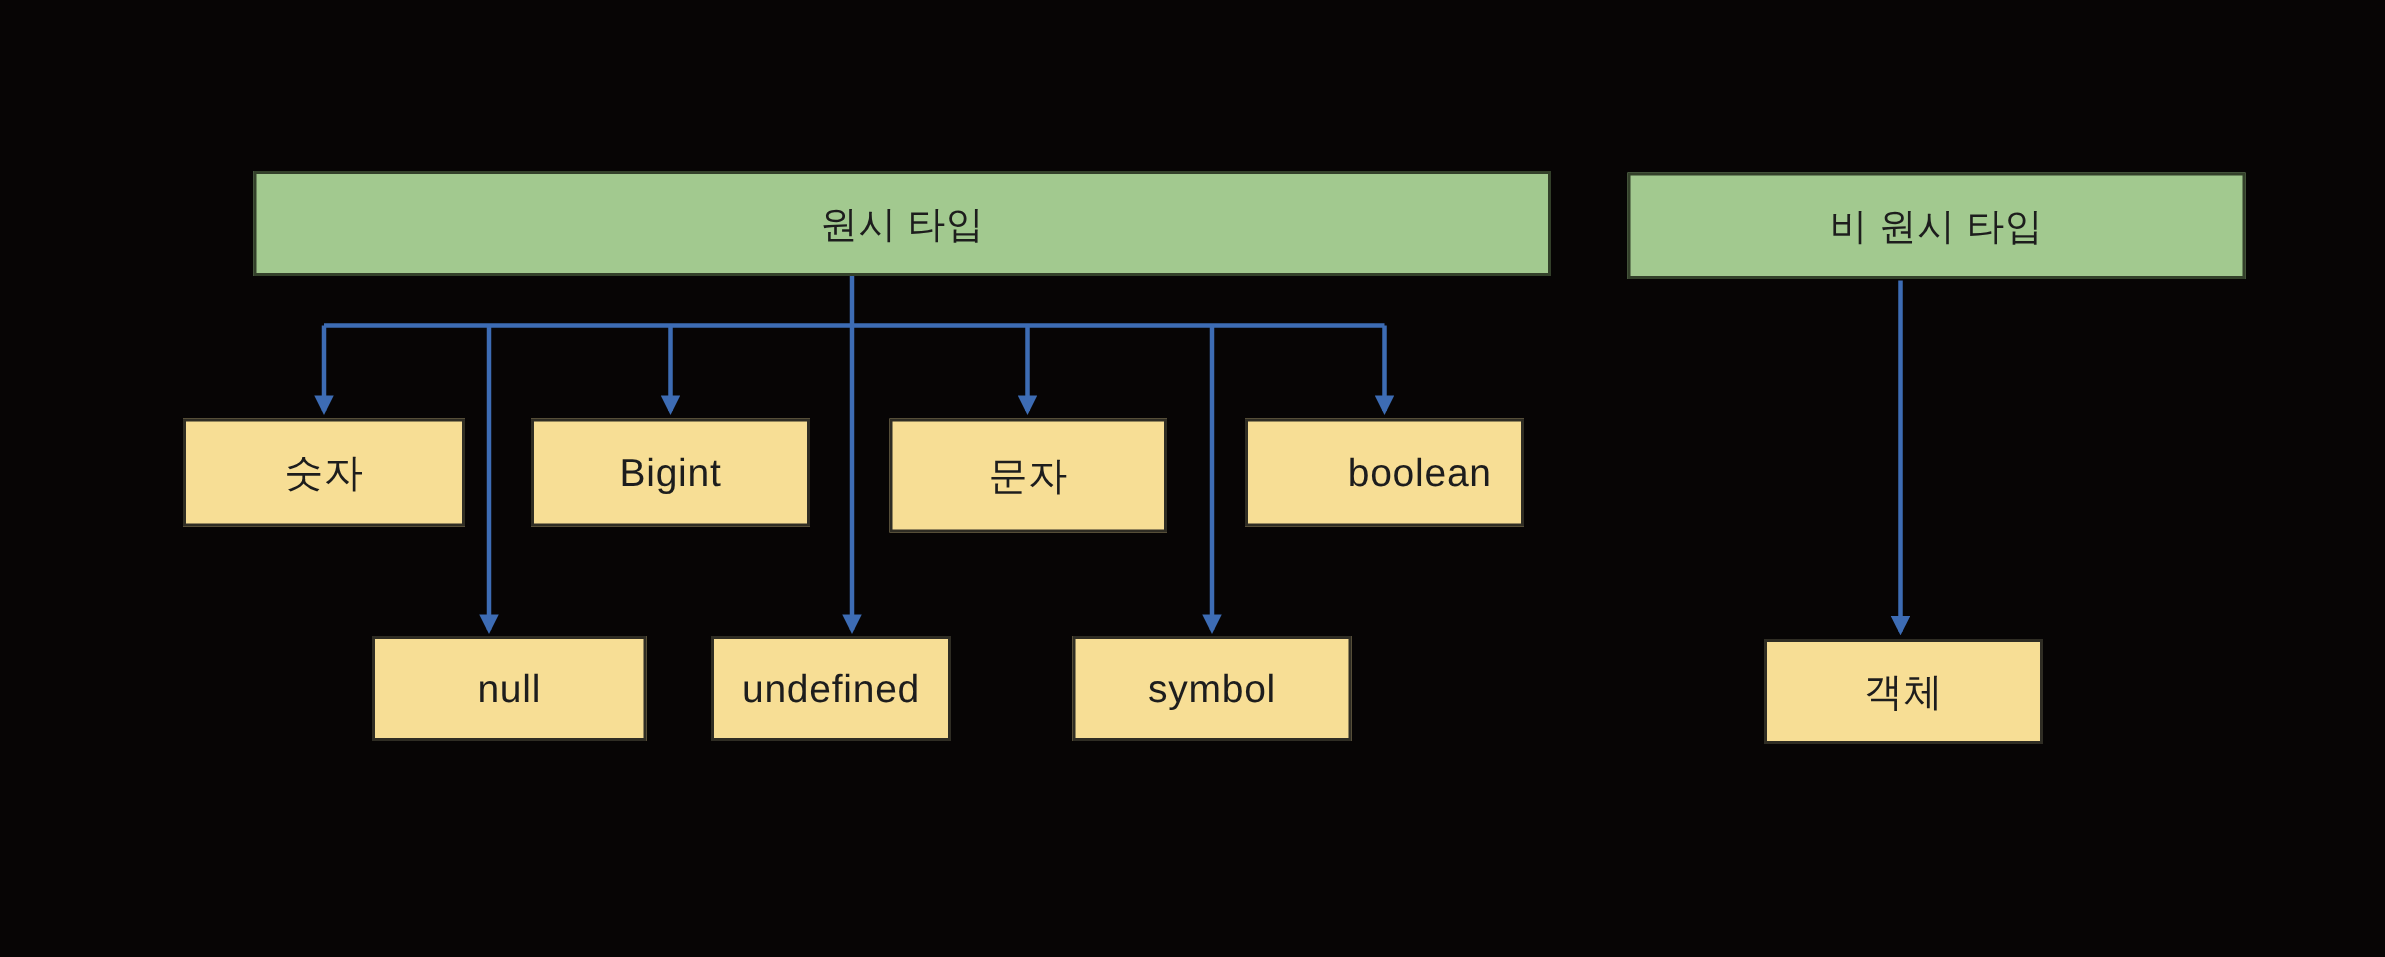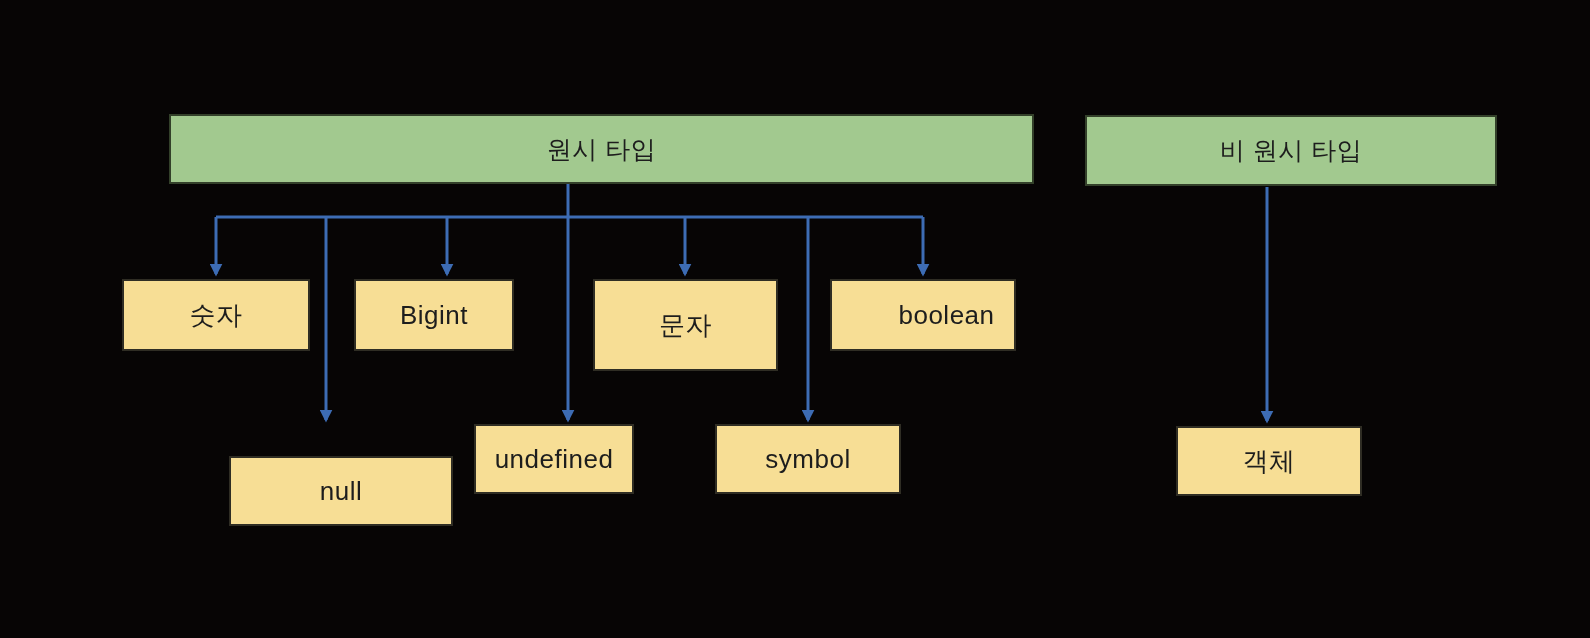--- a/index.html
+++ b/index.html
@@ -36,25 +36,25 @@
   .leaf{
     background:var(--yellow-fill);
     border:2px solid var(--yellow-border);
     font-size:26px;
   }
   
   .n-primitive      {left:169px; top:114px; width:865px; height:70px;}
   .n-non-primitive  {left:1061px;top:115px; width:412px; height:71px;margin-left:24px;}
   
   .n-number   {left:122px; top:279px; width:188px; height:72px;}
-  .n-bigint   {left:354px; top:279px; width:160px; height:72px;}
-  .n-string   {left:593px; top:279px; width:185px; height:92px;}
+  .n-bigint   {left:354px; top:279px; width:186px; height:72px;}
+  .n-string   {left:593px; top:279px; width:185px; height:76px;}
   .n-boolean  {left:830px; top:279px; width:186px; height:72px;padding-left:47px;}
   
-  .n-null     {left:229px; top:424px; width:224px; height:70px;margin-top:32px;}
+  .n-null     {left:248px; top:424px; width:183px; height:70px;}
   .n-undefined{left:474px; top:424px; width:160px; height:70px;}
   .n-symbol   {left:715px; top:424px; width:186px; height:70px;}
   .n-object   {left:1176px;top:426px; width:186px; height:70px;}
 
   svg.wires{position:absolute;left:0;top:0;width:1590px;height:638px;}
   svg.wires path.wire{stroke:var(--line-blue);stroke-width:3;fill:none;}
   svg.wires #arrowhead path{fill:var(--line-blue);stroke:none;}
 </style>
 </head>
 <body>

